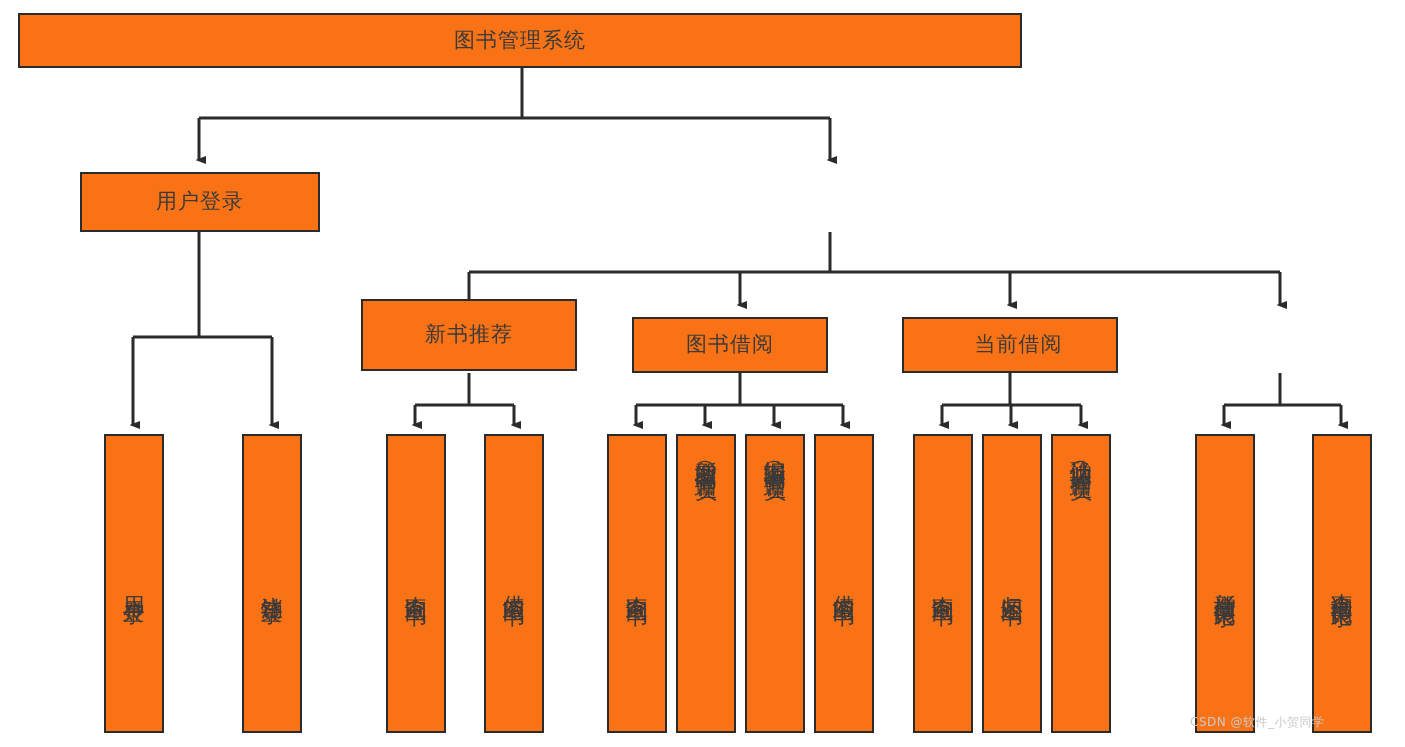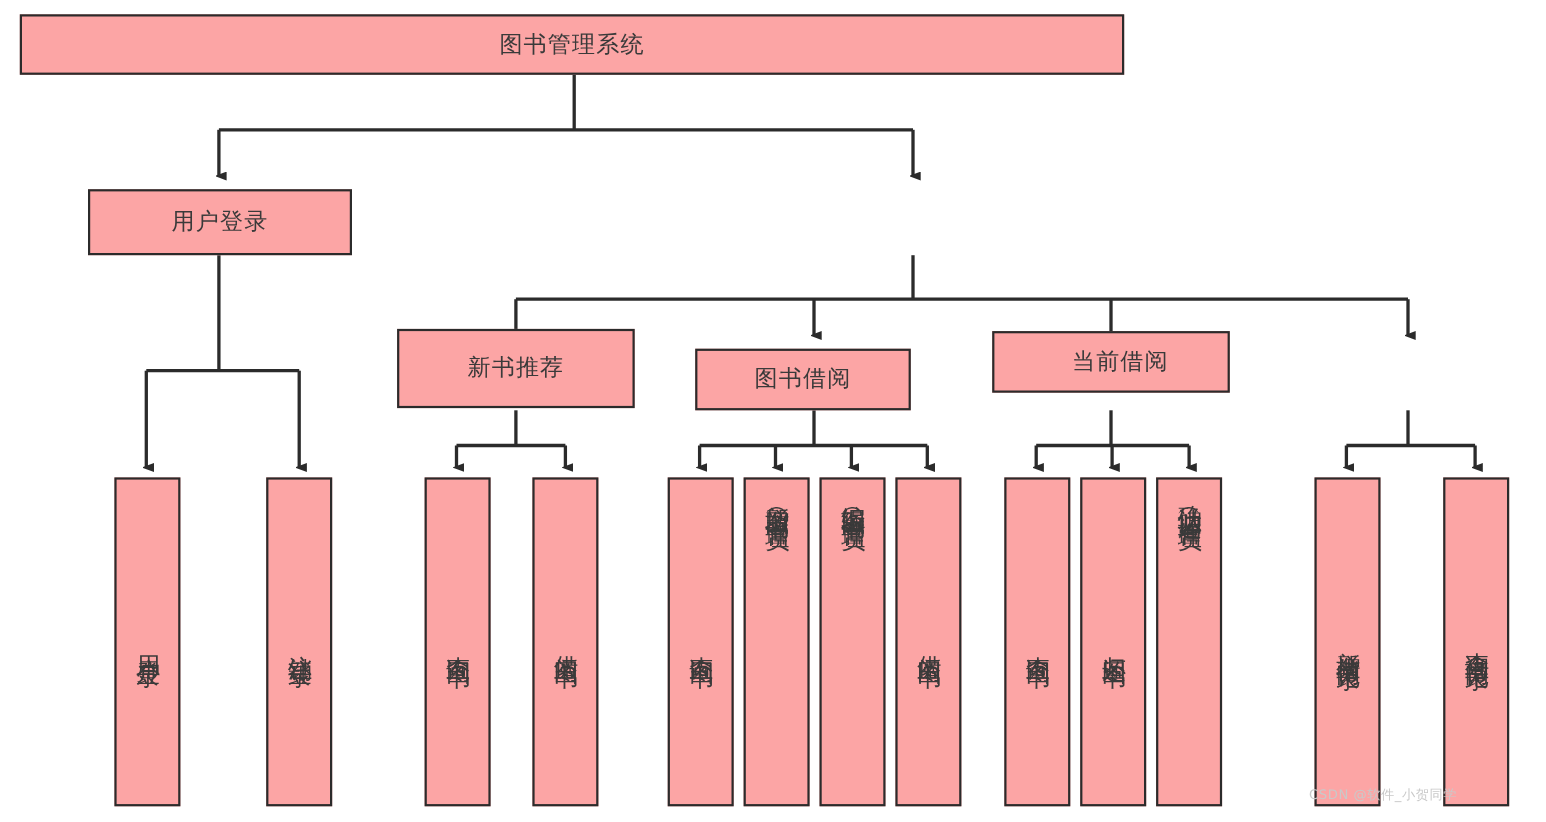--- a/index.html
+++ b/index.html
@@ -20,21 +20,21 @@
     position: absolute;
     left: 0;
     top: 0;
     width: 1405px;
     height: 747px;
     pointer-events: none;
   }
   .node {
     position: absolute;
     box-sizing: border-box;
-    background: #fca5a5;
+    background: #f97316;
     border: 2px solid #2b2b2b;
     display: flex;
     align-items: center;
     justify-content: center;
     color: #3a3a3a;
   }
   .node.horiz {
     font-size: 21px;
     letter-spacing: 1px;
     line-height: 1.2;
@@ -130,21 +130,21 @@
 
 
   <div class="node horiz" style="left:361px; top:299px; width:216px; height:72px;">
     <span class="node-label">新书推荐</span>
   </div>
 
   <div class="node horiz" style="left:632px; top:317px; width:196px; height:56px;">
     <span class="node-label">图书借阅</span>
   </div>
 
-  <div class="node horiz" style="left:902px; top:301px; width:216px; height:56px;padding-left:17px;">
+  <div class="node horiz" style="left:902px; top:317px; width:216px; height:56px;padding-left:17px;">
     <span class="node-label">当前借阅</span>
   </div>
 
 
   <div class="node vert centered" style="left:104px; top:434px; width:60px; height:299px;">
     <span class="node-label">用户登录</span>
   </div>
 
   <div class="node vert centered" style="left:242px; top:434px; width:60px; height:299px;">
     <span class="node-label">注销登录</span>

